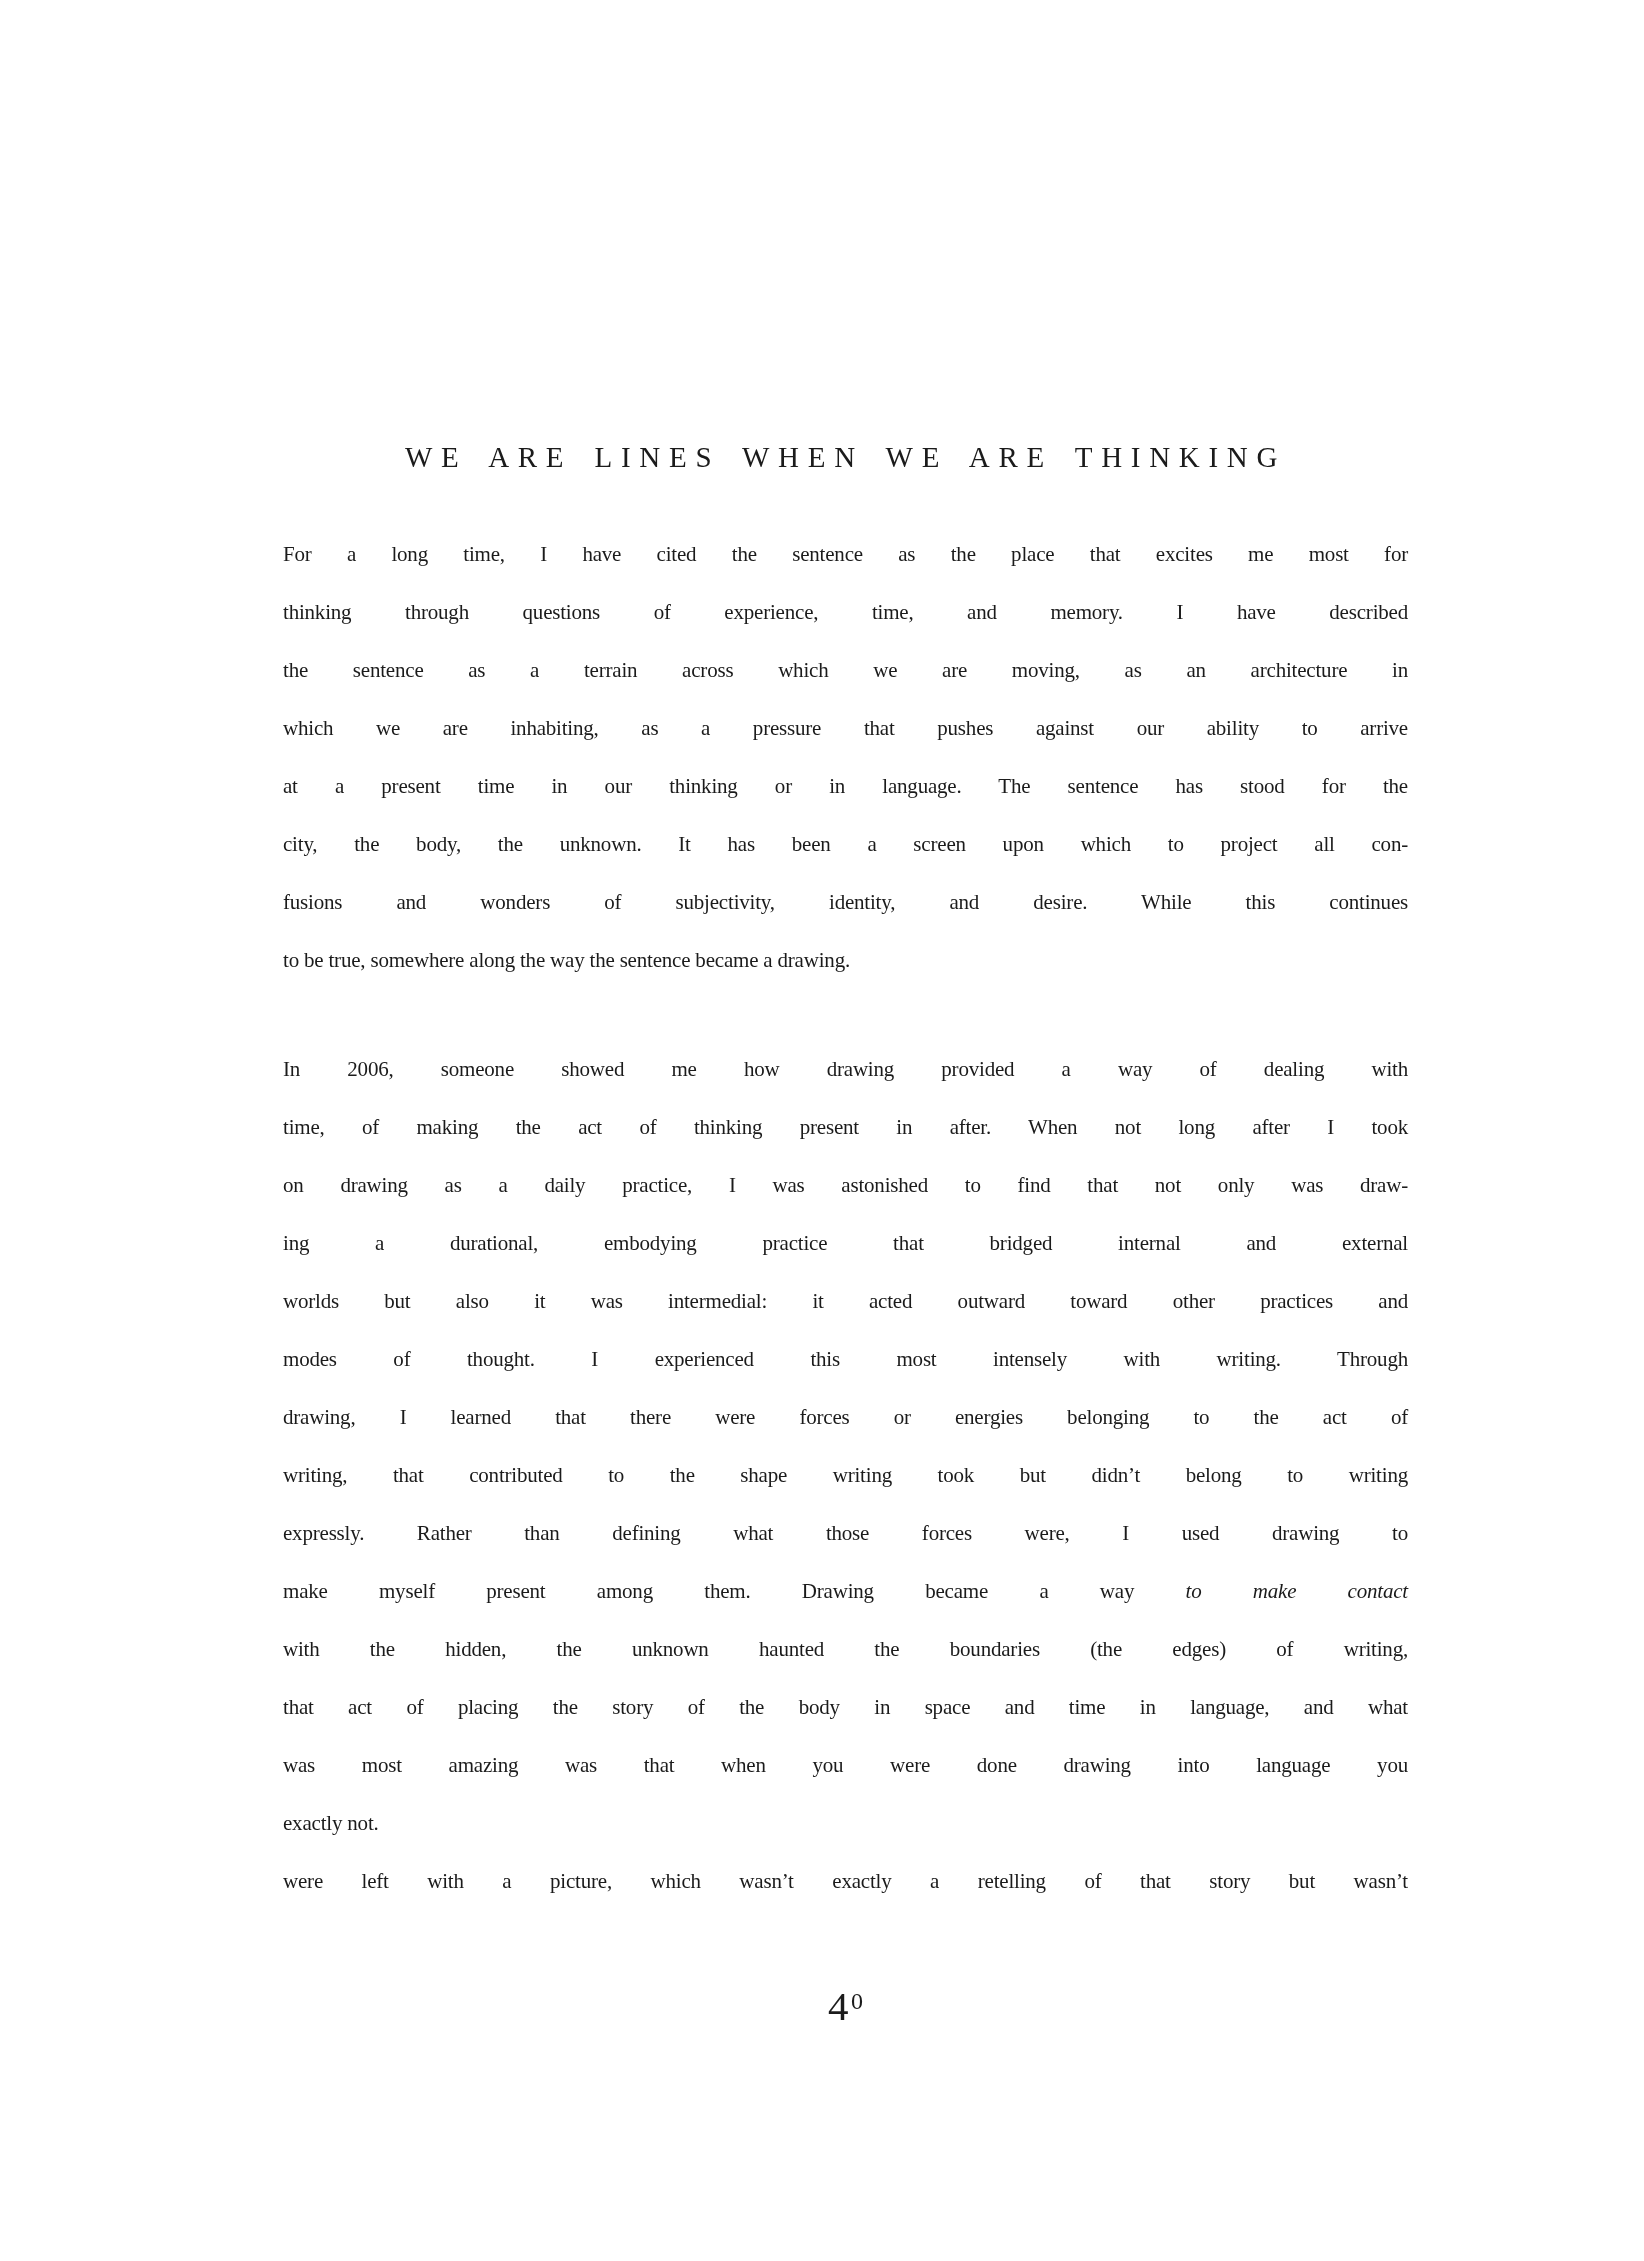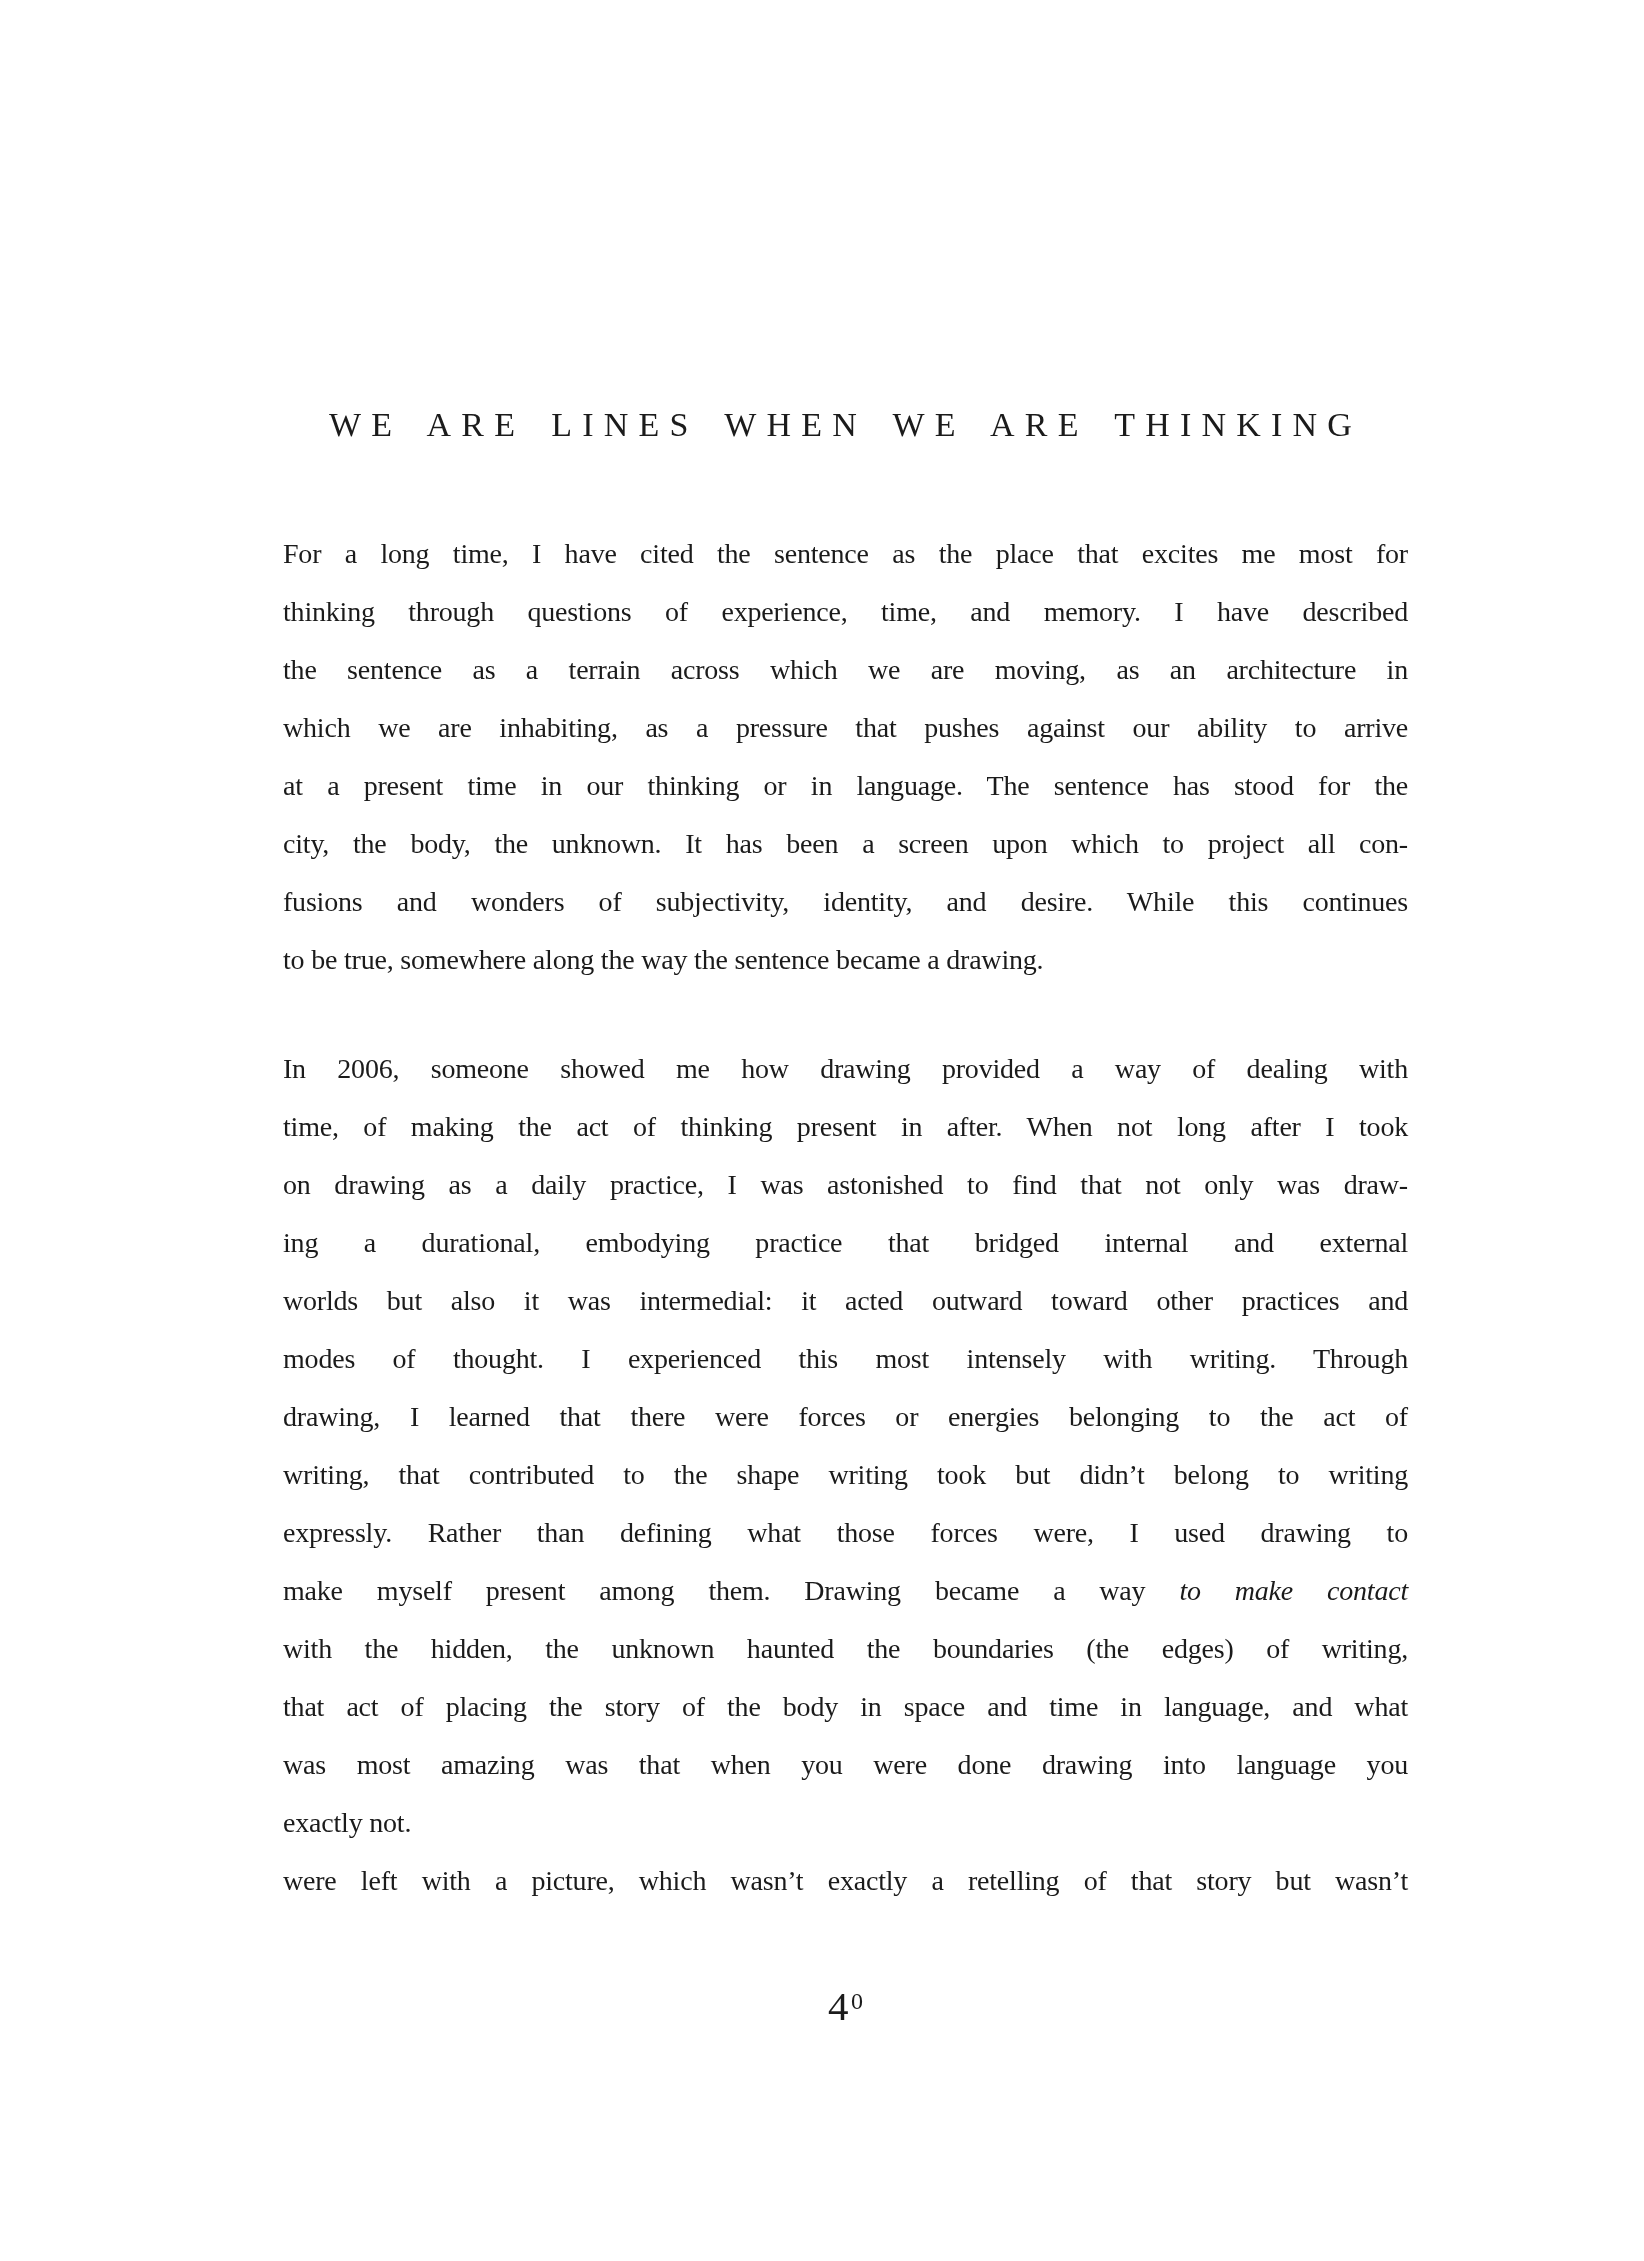--- a/index.html
+++ b/index.html
@@ -8,35 +8,35 @@
     background: #ffffff;
     position: relative;
     font-family: "Liberation Serif", serif;
     color: #1b1b1b;
     overflow: hidden;
   }
   .page { position: absolute; inset: 0; background: #ffffff; }
 
   .chapter-title {
     position: absolute;
-    top: 409px; left: 283px; width: 1125px;
+    top: 442px; left: 283px; width: 1125px;
     text-align: center;
-    font-size: 34px;
+    font-size: 29px;
     line-height: 31px;
     font-weight: 400;
     letter-spacing: 0.30em;
     word-spacing: 0.22em;
     color: #1b1b1b;
     white-space: nowrap;
   }
 
   .paragraph {
     position: absolute;
     left: 283px; width: 1125px;
-    font-size: 28px;
+    font-size: 21px;
     line-height: 58px;
     letter-spacing: -0.2px;
   }
   .para-1 { top: 525px; }
   .para-2 { top: 1040px; }
 
   .line {
     text-align: justify;
     text-align-last: justify;
     height: 58px;

